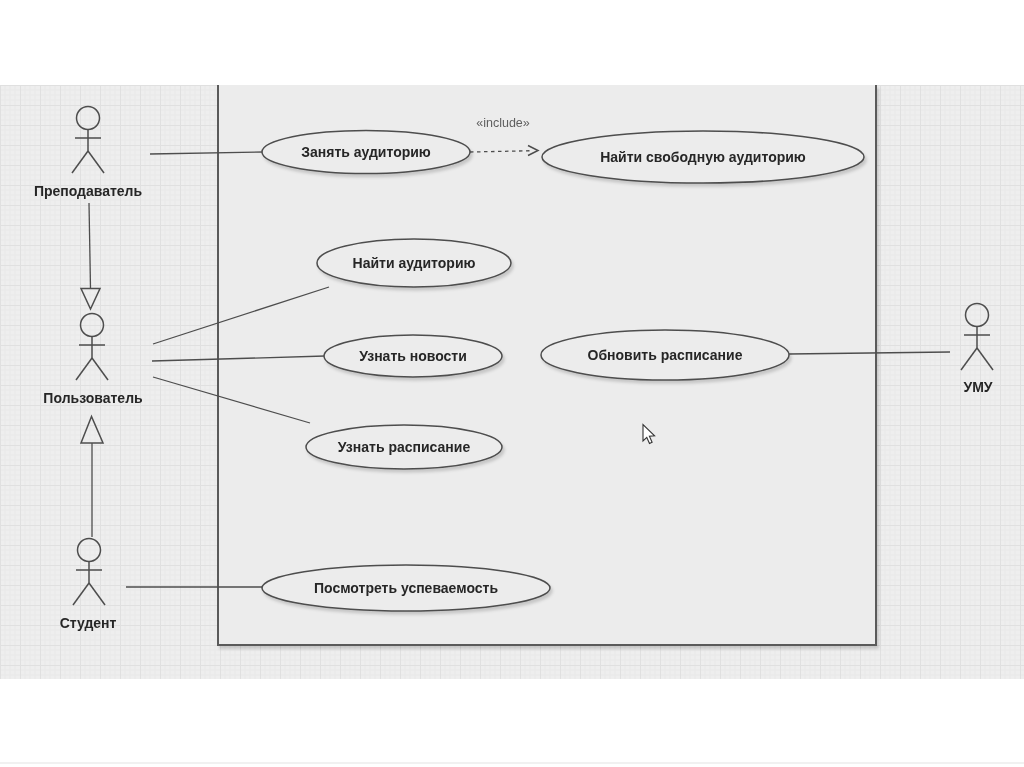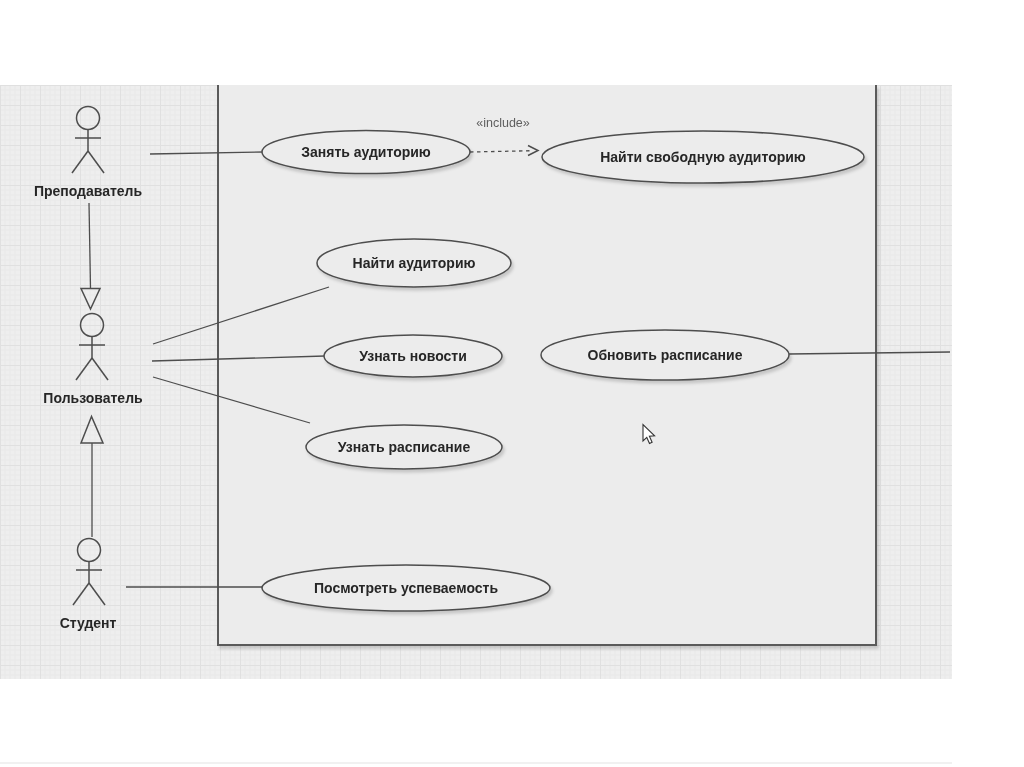--- a/index.html
+++ b/index.html
@@ -3,21 +3,21 @@
 <meta charset="utf-8">
 <style>
   html, body {
     margin: 0;
     padding: 0;
     background: #ffffff;
     font-family: "Liberation Sans", sans-serif;
   }
   #stage {
     position: relative;
-    width: 952px;
+    width: 1024px;
     height: 767px;
     background: #ffffff;
     overflow: hidden;
   }
   svg { display: block; }
   text {
     font-family: "Liberation Sans", sans-serif;
     fill: #262626;
     font-weight: 700;
     font-size: 14px;

